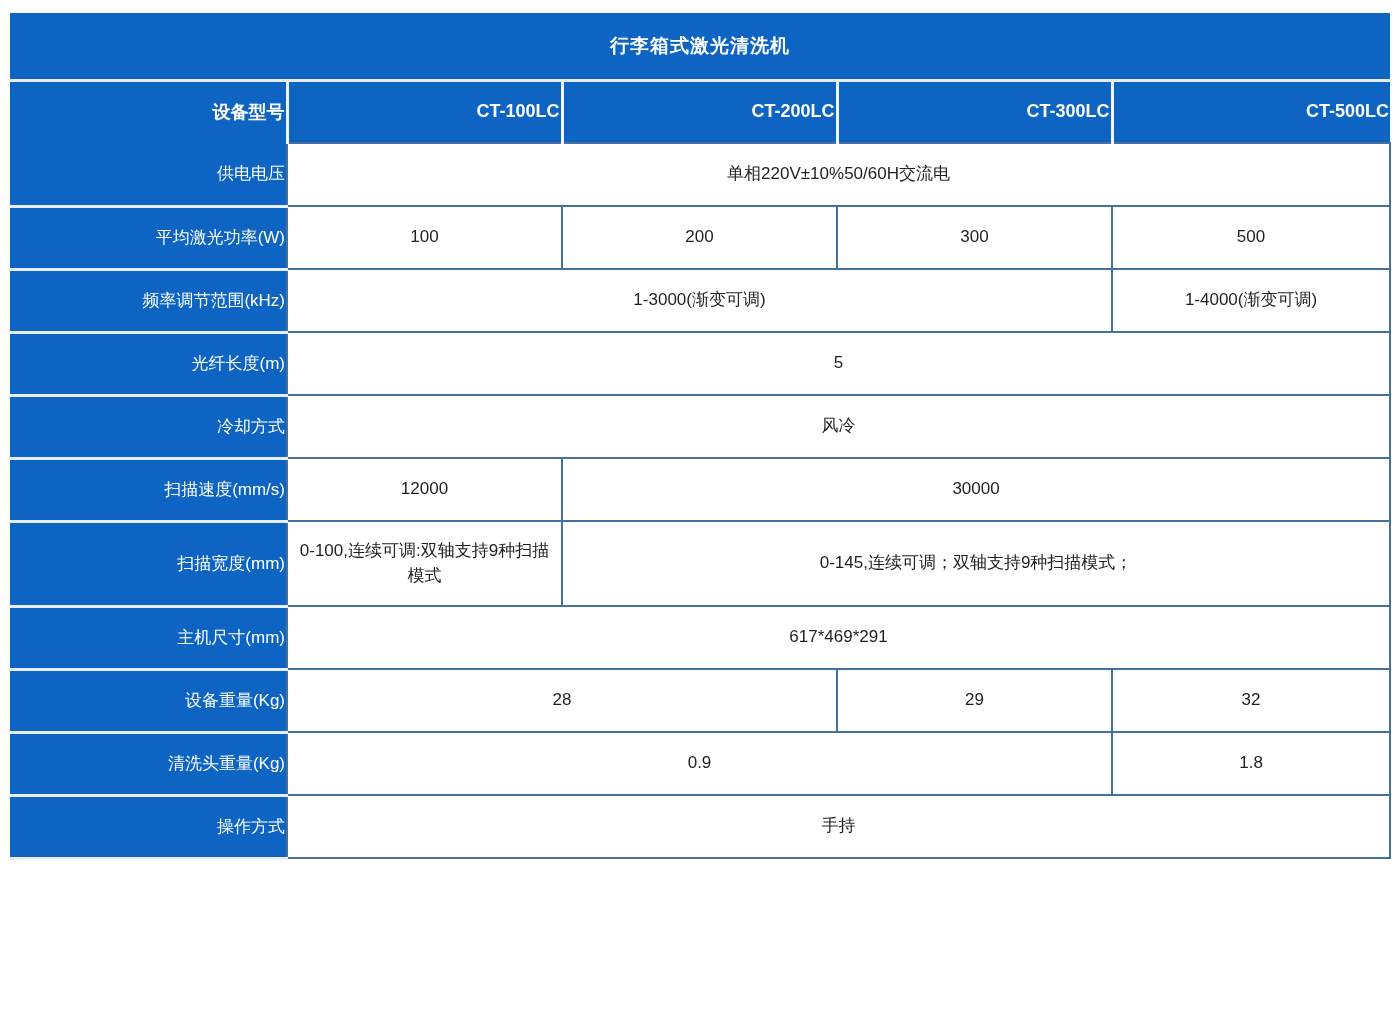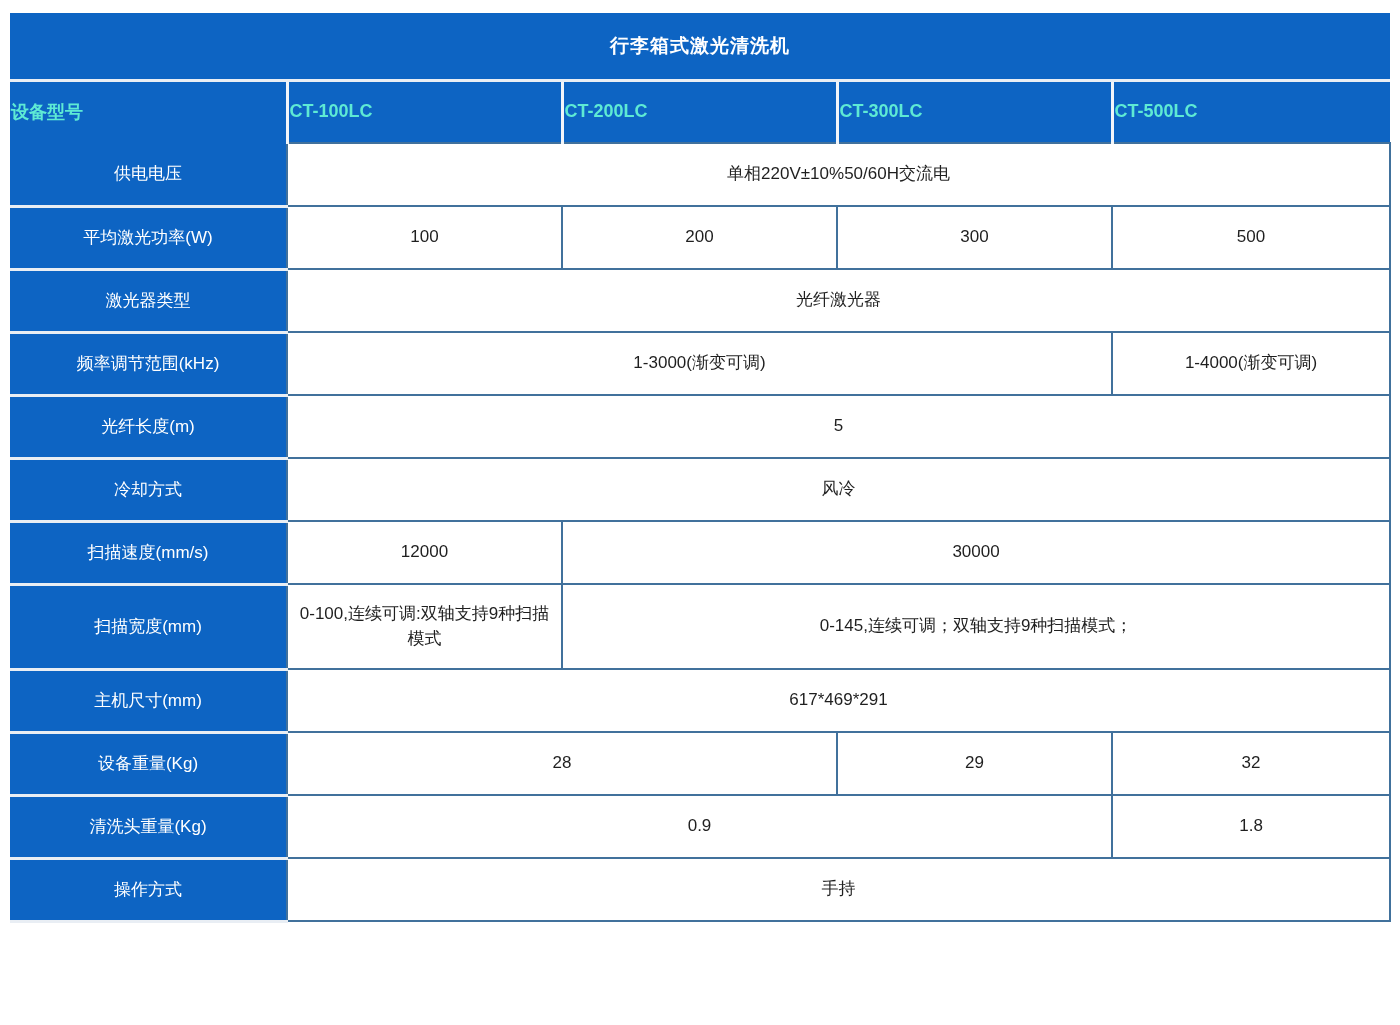--- a/index.html
+++ b/index.html
@@ -12,30 +12,30 @@
   table.spec th,table.spec td{box-sizing:border-box;vertical-align:middle;}
 
   
   th.table-title{
     height:67px;background:#0d64c3;color:#ffffff;
     font-size:19px;font-weight:bold;text-align:center;letter-spacing:1px;
     border-bottom:3px solid #e9eef4;
   }
   
   tr.header-row th{
-    height:63px;background:#0d64c3;color:#5eead4;
-    font-size:18px;font-weight:bold;text-align:left;
+    height:63px;background:#0d64c3;color:#ffffff;
+    font-size:18px;font-weight:bold;text-align:right;
     border-left:3px solid #f2f5f9;
   }
   tr.header-row th:first-child{border-left:none;}
 
   
   th.row-label{
     background:#0d64c3;color:#ffffff;
-    font-size:17px;font-weight:normal;text-align:center;
+    font-size:17px;font-weight:normal;text-align:right;
     border-bottom:3px solid #e9eef4;
     height:63px;
   }
   tbody tr:last-child th.row-label{border-bottom:3px solid #e9eef4;}
 
   
   td.data-cell{
     background:#ffffff;color:#1f1f1f;
     font-size:17px;text-align:center;
     border:2px solid #41719c;
@@ -74,24 +74,20 @@
           <td class="data-cell" colspan="4">单相220V±10%50/60H交流电</td>
         </tr>
         <tr>
           <th class="row-label">平均激光功率(W)</th>
           <td class="data-cell" colspan="1">100</td>
           <td class="data-cell" colspan="1">200</td>
           <td class="data-cell" colspan="1">300</td>
           <td class="data-cell" colspan="1">500</td>
         </tr>
         <tr>
-          <th class="row-label">激光器类型</th>
-          <td class="data-cell" colspan="4">光纤激光器</td>
-        </tr>
-        <tr>
           <th class="row-label">频率调节范围(kHz)</th>
           <td class="data-cell" colspan="3">1-3000(渐变可调)</td>
           <td class="data-cell" colspan="1">1-4000(渐变可调)</td>
         </tr>
         <tr>
           <th class="row-label">光纤长度(m)</th>
           <td class="data-cell" colspan="4">5</td>
         </tr>
         <tr>
           <th class="row-label">冷却方式</th>

